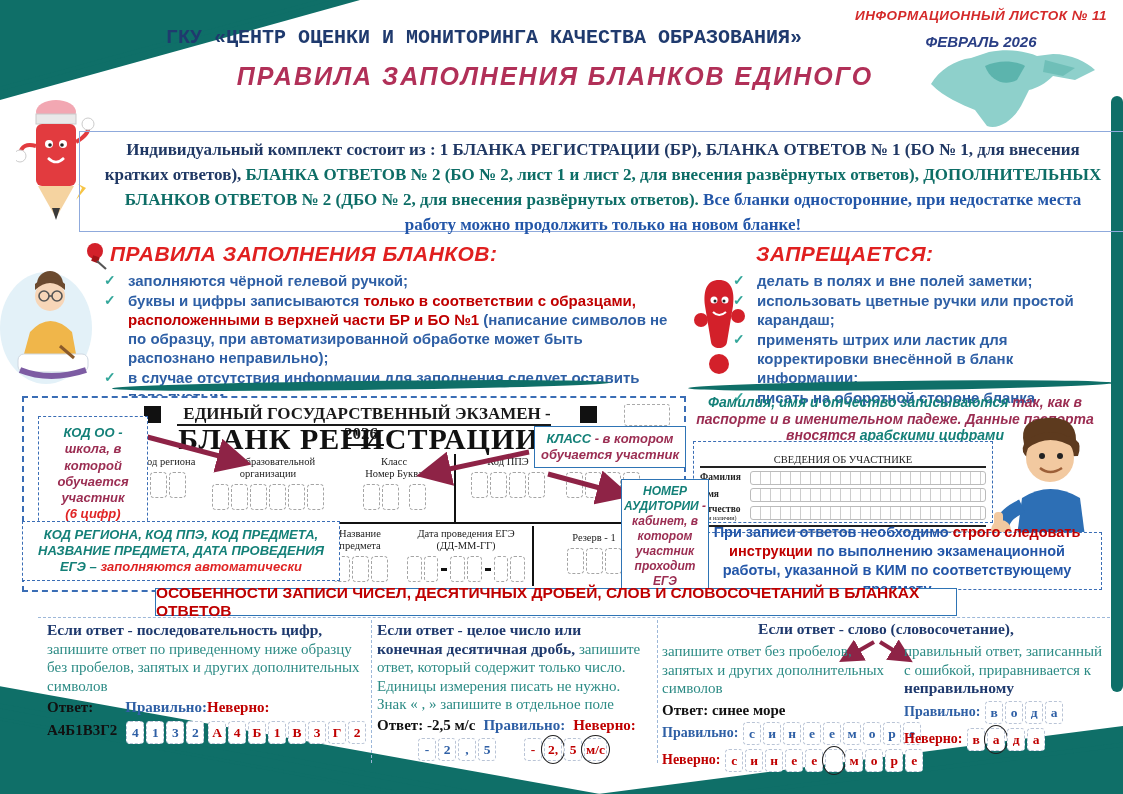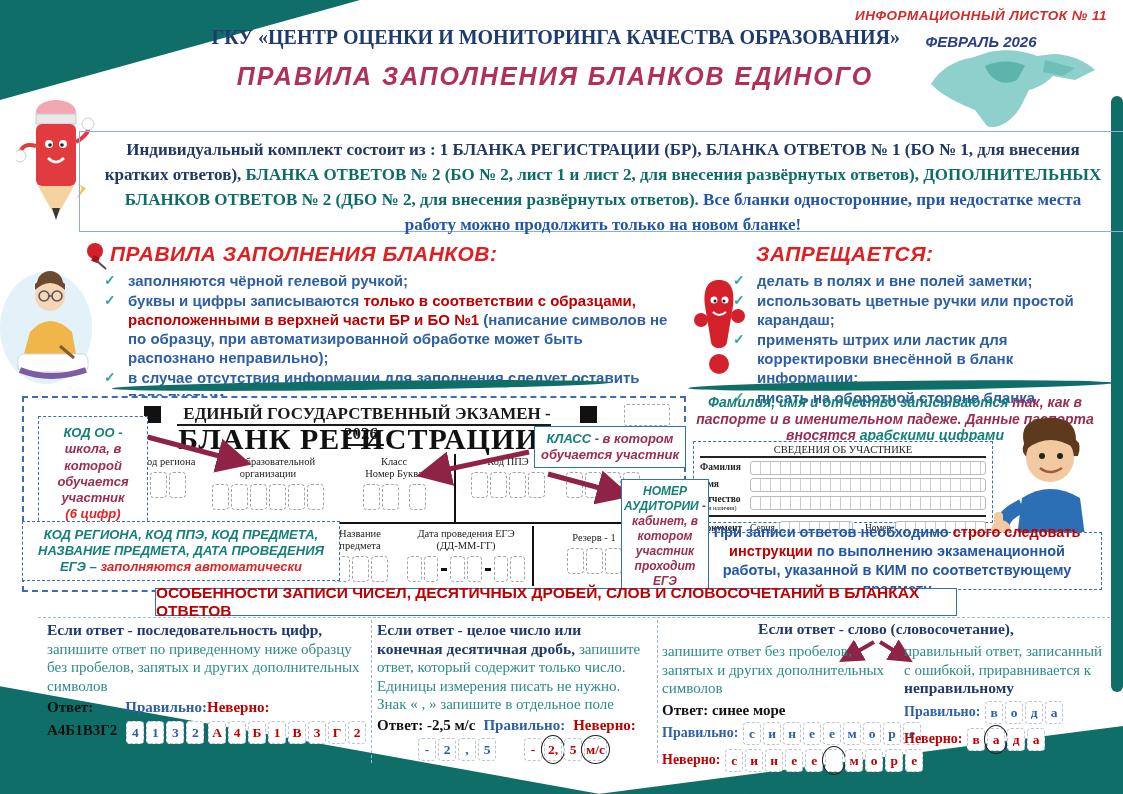--- a/index.html
+++ b/index.html
@@ -16,22 +16,22 @@
   .swoosh-bl-line1{position:absolute;left:-8px;top:702px;width:640px;height:5px;background:#0f6f68;
              transform:rotate(10.5deg);transform-origin:left center;}
   .swoosh-bl-line2{position:absolute;left:-8px;top:716px;width:640px;height:3px;background:#0f6f68;
              transform:rotate(10.5deg);transform-origin:left center;}
   .swoosh-br{position:absolute;left:598px;top:726px;width:525px;height:68px;background:#0f6f68;
              clip-path:polygon(100% 0,100% 100%,0 100%);}
   .swoosh-br-line{position:absolute;left:608px;top:742px;width:520px;height:4px;background:#0f6f68;
              transform:rotate(-7.2deg);transform-origin:right center;}
   .divider-swoosh{position:absolute;height:9px;background:#0f6f68;border-radius:50%;}
   
-  .org-title{position:absolute;left:100px;top:26px;width:800px;text-align:right;
-             font-family:Liberation Serif, serif;font-weight:bold;font-size:20px;color:#1f3a6e;}
+  .org-title{position:absolute;left:84px;top:26px;width:800px;text-align:center;
+             font-family:Liberation Mono, monospace;font-weight:bold;font-size:20px;color:#1f3a6e;}
   .leaflet{position:absolute;left:845px;top:8px;width:272px;text-align:center;font-style:italic;font-weight:bold;}
   .leaflet-no{font-size:13.5px;color:#d42a2a;letter-spacing:.5px;}
   .leaflet-date{font-size:15px;color:#2a3f85;margin-top:10px;}
   .main-title{position:absolute;left:55px;top:62px;width:1000px;text-align:center;
               font-weight:bold;font-style:italic;font-size:25px;color:#b13058;letter-spacing:2px;line-height:1.18;}
   .crimea{position:absolute;left:925px;top:46px;}
   
   .intro-box{position:absolute;left:79px;top:131px;width:1002px;height:89px;border:1px solid #8faadc;
              padding:5px 22px;text-align:center;font-family:"Liberation Serif",serif;font-weight:bold;
              font-size:17px;line-height:25px;}
@@ -58,21 +58,21 @@
   .vline{position:absolute;width:2px;background:#111;}
   .hline{position:absolute;height:1.5px;background:#111;}
   .callout{position:absolute;background:#fff;text-align:center;font-weight:bold;font-style:italic;
            font-size:13px;line-height:1.25;z-index:6;}
   .callout.dashed{border:1.5px dashed #3a6db5;}
   .callout.solid{border:1.3px solid #2e74b5;}
   
   .pnote{position:absolute;left:688px;top:394px;width:414px;text-align:center;
          font-weight:bold;font-style:italic;font-size:14px;line-height:1.18;}
   .panel{position:absolute;left:693px;top:441px;width:300px;height:82px;border:1.5px dashed #3a6db5;
-         background:#fff;font-family:"Liberation Serif",serif;padding:2px 6px;box-sizing:border-box;}
+         background:#fff;font-family:"Liberation Serif",serif;padding:12px 6px;box-sizing:border-box;}
   .panel-title{text-align:center;font-size:10.5px;border-bottom:2px solid #222;padding-bottom:1px;color:#222;}
   .prow{display:flex;align-items:center;margin-top:3px;}
   .plabel{width:50px;font-size:9.5px;font-weight:bold;color:#222;line-height:1;}
   .plabel small{display:block;font-size:6px;font-weight:normal;}
   .strip{flex:1;height:12px;border:1px solid #bbb;border-radius:3px;
          background:repeating-linear-gradient(90deg,#fff 0 9px,#ccc 9px 10px);}
   .pdiv{height:2px;background:#222;margin-top:4px;}
   .docrow{display:flex;align-items:center;margin-top:4px;font-size:9.5px;color:#222;}
   .kim-box{position:absolute;left:692px;top:532px;width:410px;height:58px;border:1.5px dashed #3a6db5;
            background:#fff;display:flex;align-items:center;justify-content:center;text-align:center;

